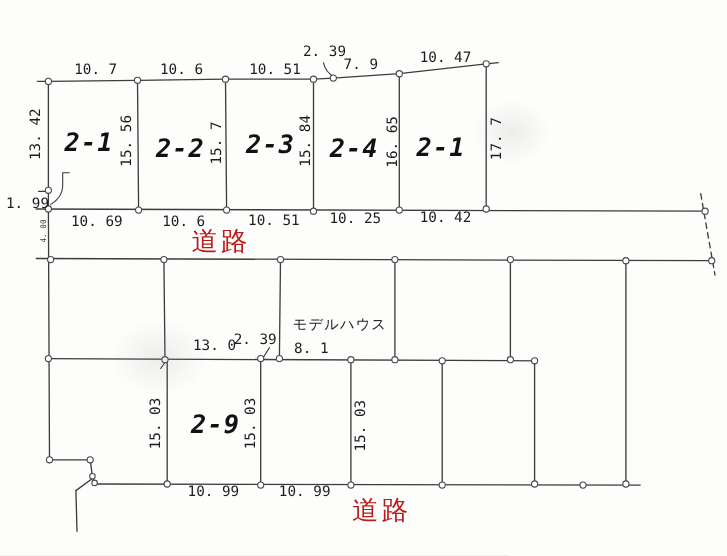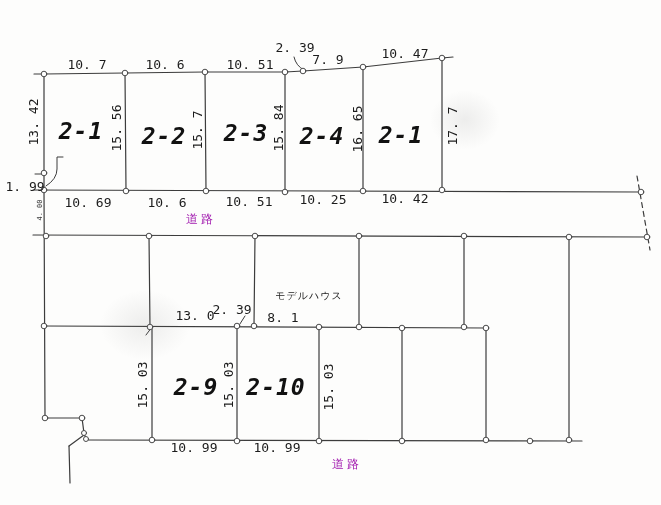--- a/index.html
+++ b/index.html
@@ -10,23 +10,23 @@
   }
   #stage svg{position:absolute;left:0;top:0;}
   .lbl{
     position:absolute;white-space:nowrap;color:#1c1c1c;
     transform:translate(-50%,-50%);line-height:1;
   }
   .dim{font-size:13px;letter-spacing:0px;}
   .v{transform:translate(-50%,-50%) rotate(-90deg);}
   .tiny{font-size:7px;color:#3a3a3a;}
   .plot{font-size:23px;font-weight:600;letter-spacing:1px;color:#111;font-style:italic;}
-  .road{font-size:12px;font-weight:500;letter-spacing:3px;color:#a21caf;
+  .road{font-size:24px;font-weight:500;letter-spacing:3px;color:#b91c1c;
         font-family:"DejaVu Sans","Liberation Sans",sans-serif;}
-  .mh{font-size:10px;letter-spacing:1px;color:#222;
+  .mh{font-size:13px;letter-spacing:1px;color:#222;
       font-family:"DejaVu Sans","Liberation Sans",sans-serif;}
   .smudge{position:absolute;border-radius:50%;pointer-events:none;
       background:radial-gradient(closest-side,rgba(120,120,120,.12),rgba(120,120,120,0));}
 </style>
 </head>
 <body>
 
 <div id="stage">
 
   <svg width="661" height="505" viewBox="0 0 661 505">
@@ -164,21 +164,20 @@
 
   <div class="lbl road" style="left:201px;top:219px">道路</div>
   <div class="lbl road" style="left:347px;top:464px">道路</div>
 
   <div class="lbl mh" style="left:309px;top:296px">モデルハウス</div>
   <div class="lbl dim" style="left:195px;top:315px">13. 0</div>
   <div class="lbl dim" style="left:232px;top:309px">2. 39</div>
   <div class="lbl dim" style="left:283px;top:317px">8. 1</div>
 
   <div class="lbl plot" style="left:196px;top:387px">2-9</div>
-  <div class="lbl plot" style="left:276px;top:387px">2-10</div>
 
   <div class="lbl dim v" style="left:142px;top:385px">15. 03</div>
   <div class="lbl dim v" style="left:228px;top:385px">15. 03</div>
   <div class="lbl dim v" style="left:328px;top:387px">15. 03</div>
 
   <div class="lbl dim" style="left:194px;top:447px">10. 99</div>
   <div class="lbl dim" style="left:277px;top:447px">10. 99</div>
 
 </div>
 

